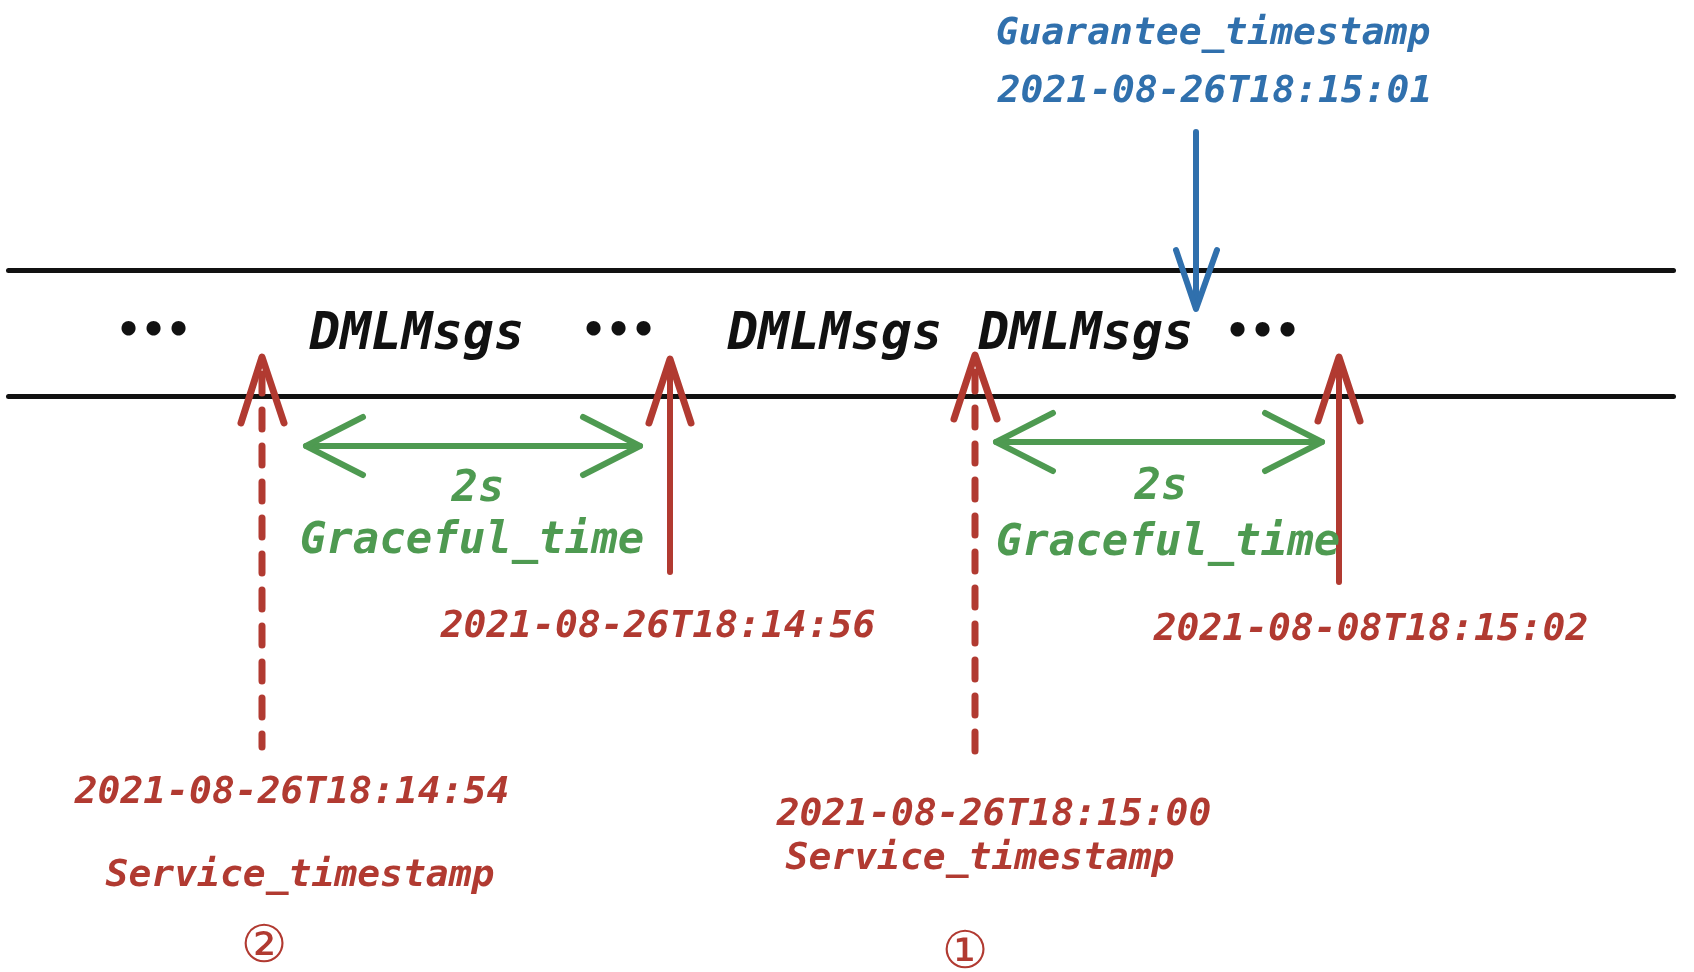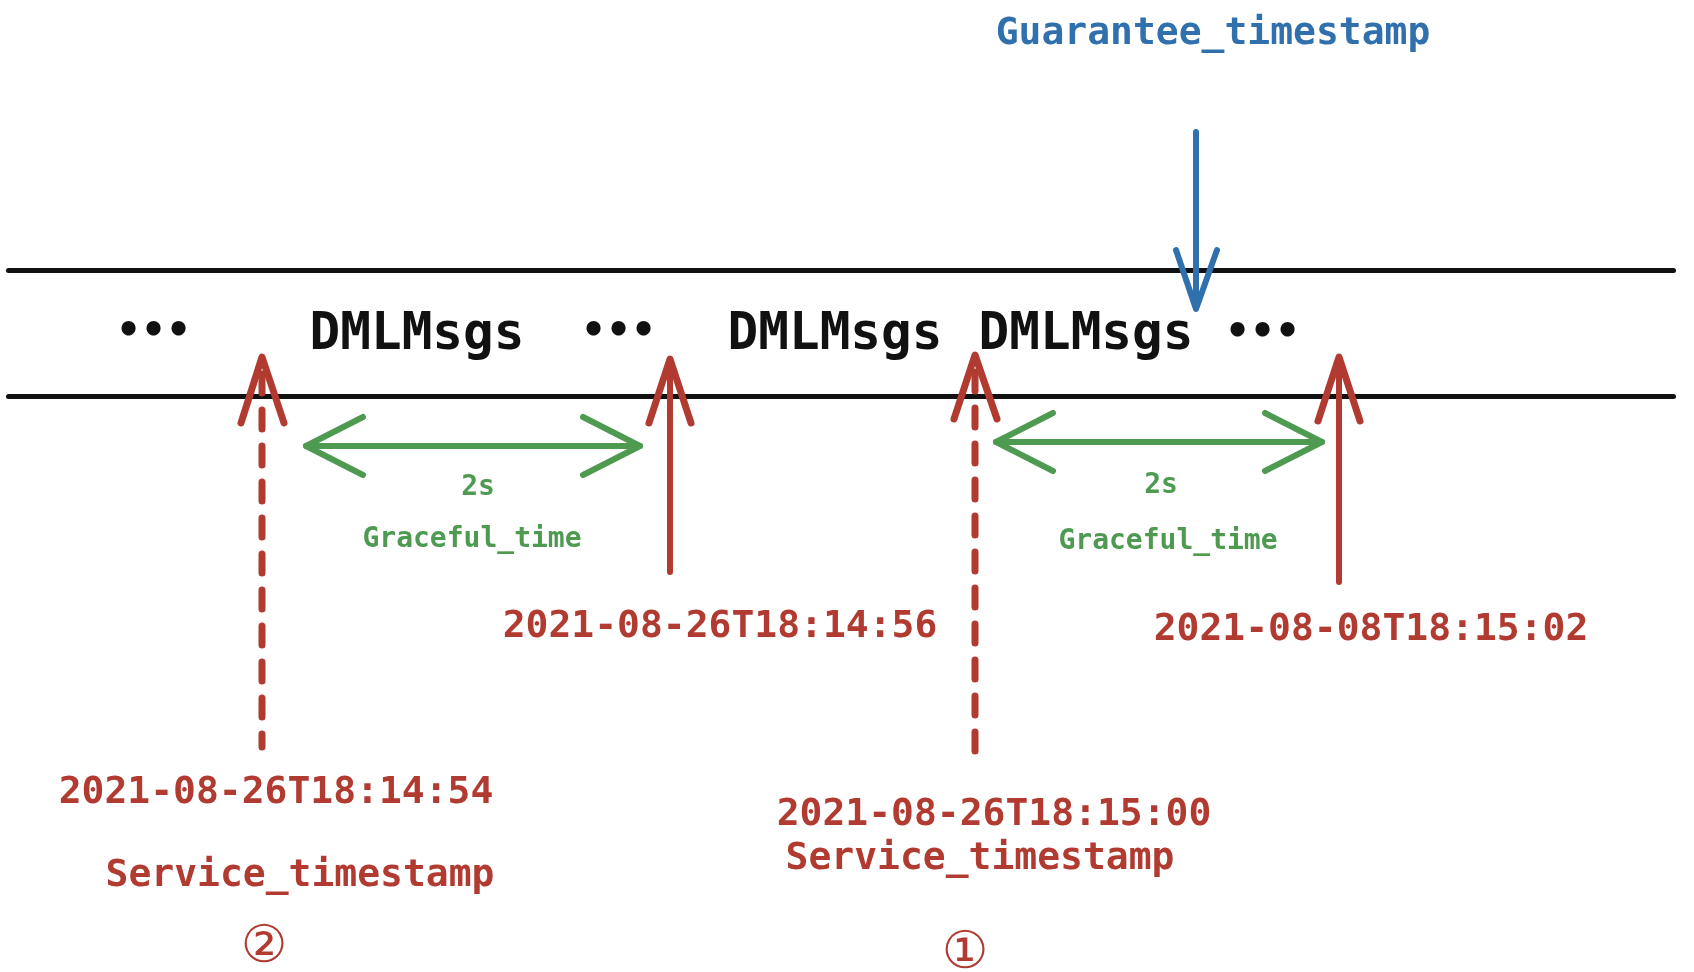--- a/index.html
+++ b/index.html
@@ -5,39 +5,40 @@
   :root{
     --c-red:#b13a31; --c-green:#4e9a51; --c-blue:#3070ad; --c-ink:#111111; --c-bg:#ffffff;
   }
   html,body{margin:0;padding:0;background:var(--c-bg);}
   .stage{
     position:relative; width:1694px; height:972px; overflow:hidden;
     background:var(--c-bg);
     font-family:"DejaVu Sans Mono","Liberation Mono",monospace;
     font-weight:bold;
   }
-  .abs{position:absolute; transform:translate(-50%,-50%); white-space:nowrap;}
+  .abs{position:absolute; transform:translate(-50%,-50%); white-space:nowrap;font-style:italic;}
   .tl-line{position:absolute; left:6px; width:1670px; height:5px; background:var(--c-ink); border-radius:3px;}
   .band-label{font-size:51px; color:var(--c-ink); letter-spacing:0px;}
   .dots{font-size:40px; color:var(--c-ink); letter-spacing:1px;}
   .blue-text{font-size:38px; color:var(--c-blue);}
   .red-text{font-size:38px; color:var(--c-red);}
   .red-marker{font-size:52px; color:var(--c-red); font-family:"DejaVu Sans","Liberation Sans",sans-serif; font-weight:normal;}
-  .green-text{font-size:28px; color:var(--c-green);}
+  .green-text{font-size:44px; color:var(--c-green);}
   svg.arrow-layer{position:absolute; left:0; top:0; width:1694px; height:972px; pointer-events:none;}
   .stroke-red{stroke:var(--c-red); fill:none; stroke-linecap:round; stroke-linejoin:round;}
   .stroke-green{stroke:var(--c-green); fill:none; stroke-linecap:round; stroke-linejoin:round;}
   .stroke-blue{stroke:var(--c-blue); fill:none; stroke-linecap:round; stroke-linejoin:round;}
 </style>
 </head>
 <body>
 
 <div class="stage">
 
   <div class="abs blue-text" style="left:1213px; top:31px;">Guarantee_timestamp</div>
+  <div class="abs blue-text" style="left:1215px; top:89px;">2021-08-26T18:15:01</div>
 
   <div class="tl-line" style="top:268px;"></div>
   <div class="tl-line" style="top:394px;"></div>
 
   <div class="abs dots" style="left:154px; top:329px;">•••</div>
   <div class="abs band-label" style="left:417px; top:331px;">DMLMsgs</div>
   <div class="abs dots" style="left:619px; top:329px;">•••</div>
   <div class="abs band-label" style="left:835px; top:331px;">DMLMsgs</div>
   <div class="abs band-label" style="left:1086px; top:331px;">DMLMsgs</div>
   <div class="abs dots" style="left:1263px; top:330px;">•••</div>
@@ -79,24 +80,24 @@
       <polyline class="stroke-green" points="1053,413 996,442 1053,471" stroke-width="6"></polyline>
       <polyline class="stroke-green" points="1265,413 1322,442 1265,471" stroke-width="6"></polyline>
     </g>
   </svg>
 
   <div class="abs green-text" style="left:478px; top:485px;">2s</div>
   <div class="abs green-text" style="left:472px; top:537px;">Graceful_time</div>
   <div class="abs green-text" style="left:1161px; top:483px;">2s</div>
   <div class="abs green-text" style="left:1168px; top:539px;">Graceful_time</div>
 
-  <div class="abs red-text" style="left:720px; top:624px;">2021-08-26T18:14:56</div>
+  <div class="abs red-text" style="left:658px; top:624px;">2021-08-26T18:14:56</div>
   <div class="abs red-text" style="left:1371px; top:627px;">2021-08-08T18:15:02</div>
 
-  <div class="abs red-text" style="left:276px; top:790px;">2021-08-26T18:14:54</div>
+  <div class="abs red-text" style="left:292px; top:790px;">2021-08-26T18:14:54</div>
   <div class="abs red-text" style="left:300px; top:873px;">Service_timestamp</div>
   <div class="abs red-marker" style="left:264px; top:944px;">②</div>
 
   <div class="abs red-text" style="left:994px; top:812px;">2021-08-26T18:15:00</div>
   <div class="abs red-text" style="left:980px; top:856px;">Service_timestamp</div>
   <div class="abs red-marker" style="left:965px; top:950px;">①</div>
 
 </div>
 
 </body></html>

